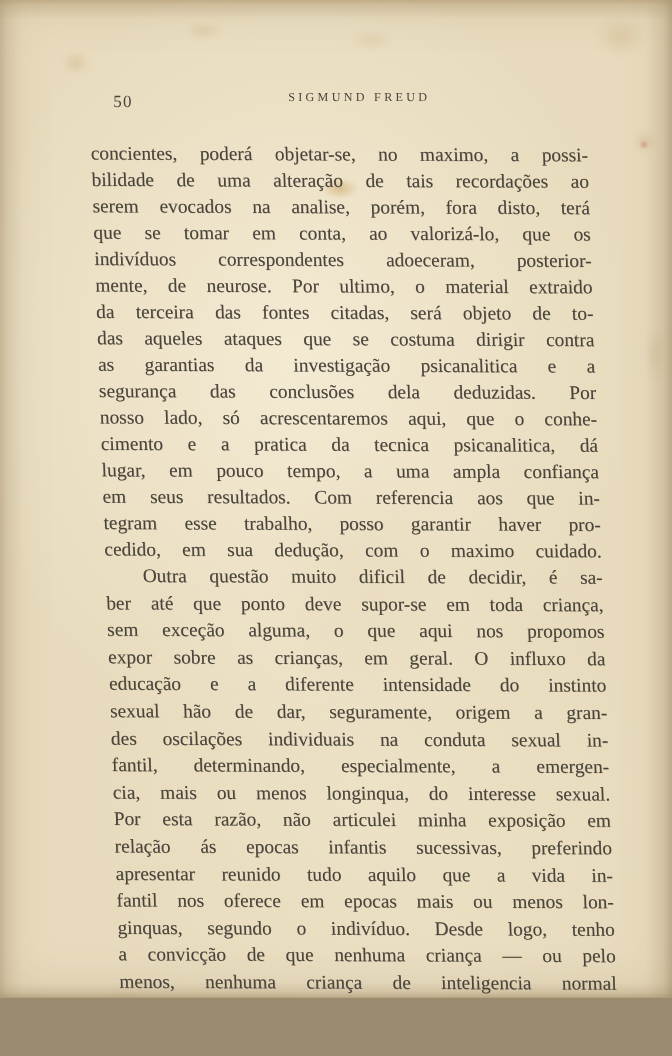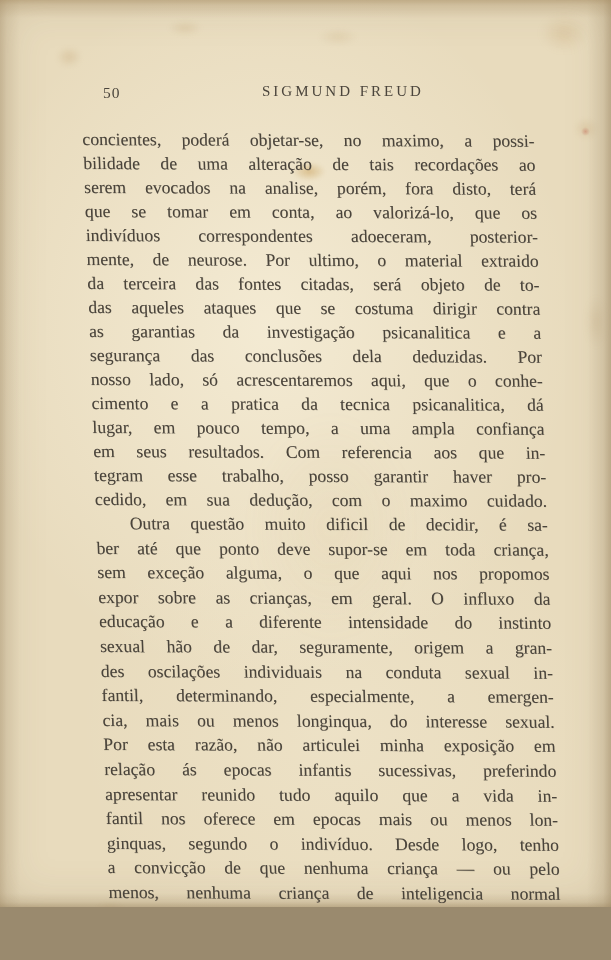--- a/index.html
+++ b/index.html
@@ -30,21 +30,21 @@
     top: 85px;
     font-size: 15.5px;
     line-height: 1;
     color: #4b453c;
     letter-spacing: 1px;
   }
   .booktitle {
     position: absolute;
     left: 262px;
     top: 84px;
-    font-size: 15px;
+    font-size: 11px;
     line-height: 1;
     color: #4b453c;
     letter-spacing: 3px;
     white-space: nowrap;
   }
   
   .text-block {
     position: absolute;
     left: 82px;
     top: 127px;

